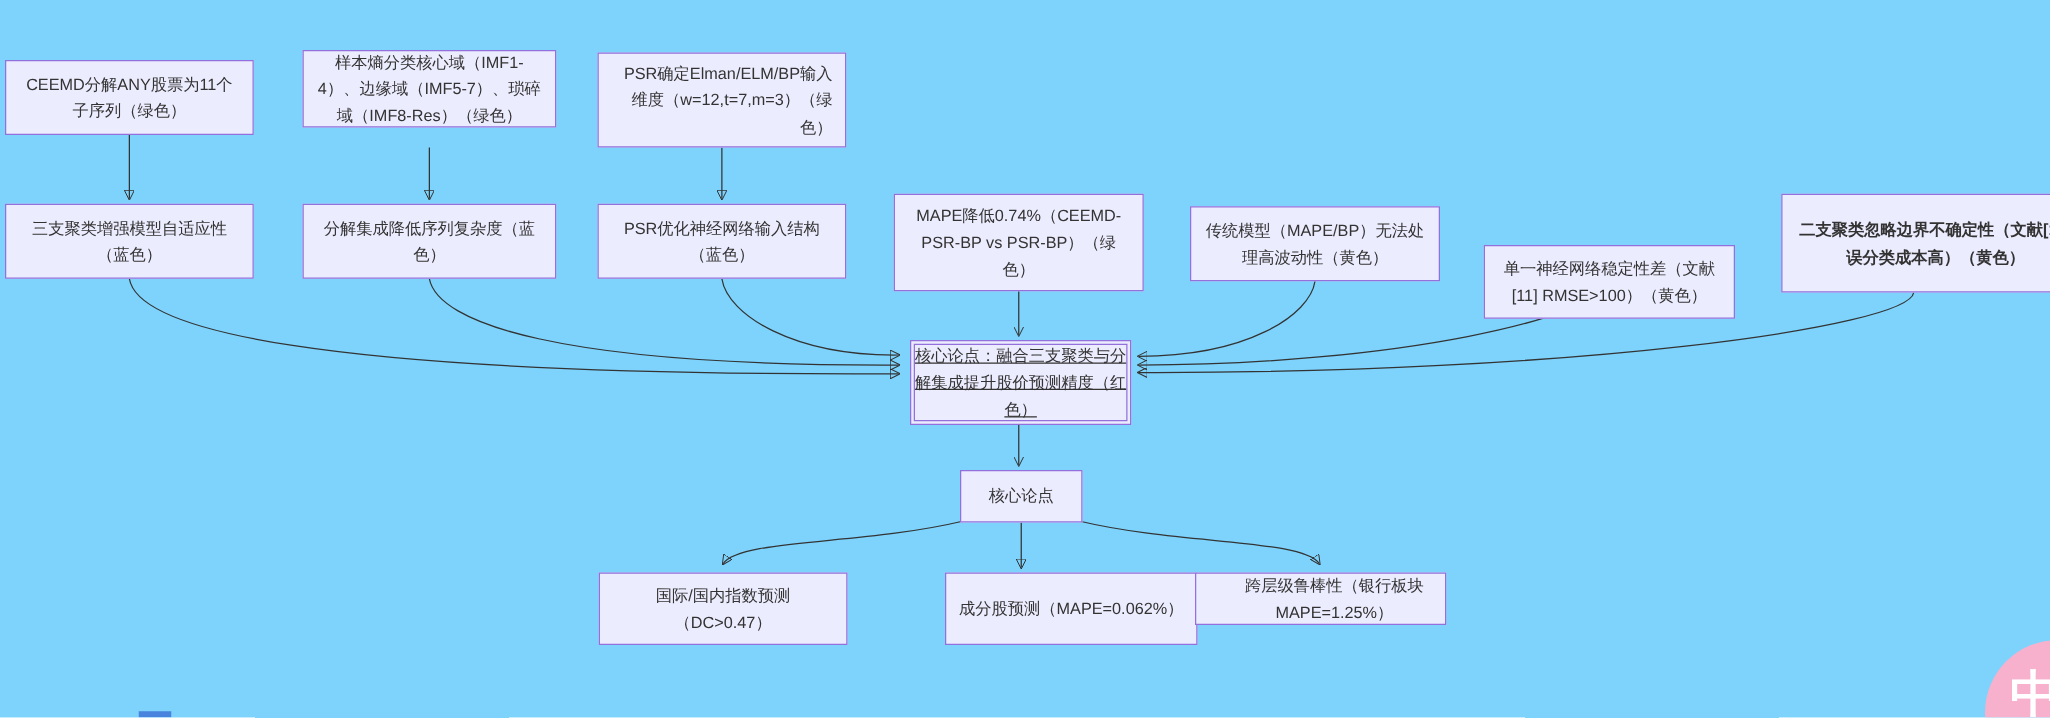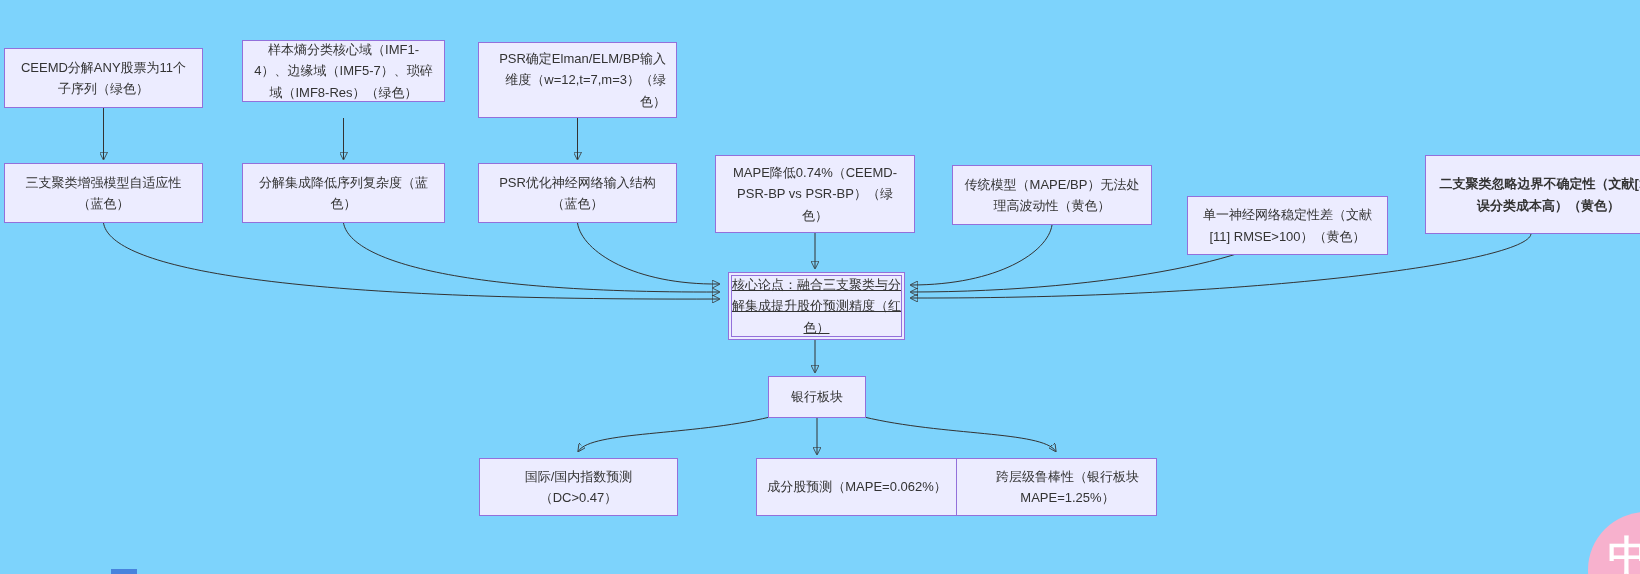--- a/index.html
+++ b/index.html
@@ -98,27 +98,27 @@
   <div class="node" style="left:715px;top:155px;width:200px;height:78px;">MAPE降低0.74%（CEEMD-PSR-BP vs PSR-BP）（绿色）</div>
 
   <div class="node" style="left:952px;top:165px;width:200px;height:60px;">传统模型（MAPE/BP）无法处理高波动性（黄色）</div>
 
   <div class="node" style="left:1187px;top:165px;width:201px;height:59px;margin-top:31px;">单一神经网络稳定性差（文献[11] RMSE&gt;100）（黄色）</div>
 
   <div class="node" style="left:1425px;top:155px;width:247px;height:79px;font-weight:bold;">二支聚类忽略边界不确定性（文献[14]误分类成本高）（黄色）</div>
 
   <div class="node core" style="left:728px;top:272px;width:177px;height:68px;padding:6px 1px;text-decoration:underline;">核心论点：融合三支聚类与分解集成提升股价预测精度（红色）</div>
 
-  <div class="node" style="left:768px;top:376px;width:98px;height:42px;">银行板块</div>
+  <div class="node" style="left:768px;top:376px;width:98px;height:42px;">核心论点</div>
 
   <div class="node" style="left:479px;top:458px;width:199px;height:58px;">国际/国内指数预测（DC&gt;0.47）</div>
 
   <div class="node" style="left:756px;top:458px;width:202px;height:58px;">成分股预测（MAPE=0.062%）</div>
 
-  <div class="node" style="left:956px;top:458px;width:201px;height:58px;padding-left:32px;">跨层级鲁棒性（银行板块 MAPE=1.25%）</div>
+  <div class="node" style="left:956px;top:458px;width:201px;height:42px;padding-left:32px;">跨层级鲁棒性（银行板块 MAPE=1.25%）</div>
 
   <div class="link-fragment"></div>
 
   <div class="translate-badge">
     <span>中A</span>
   </div>
 
 </div>
 
 </body></html>

